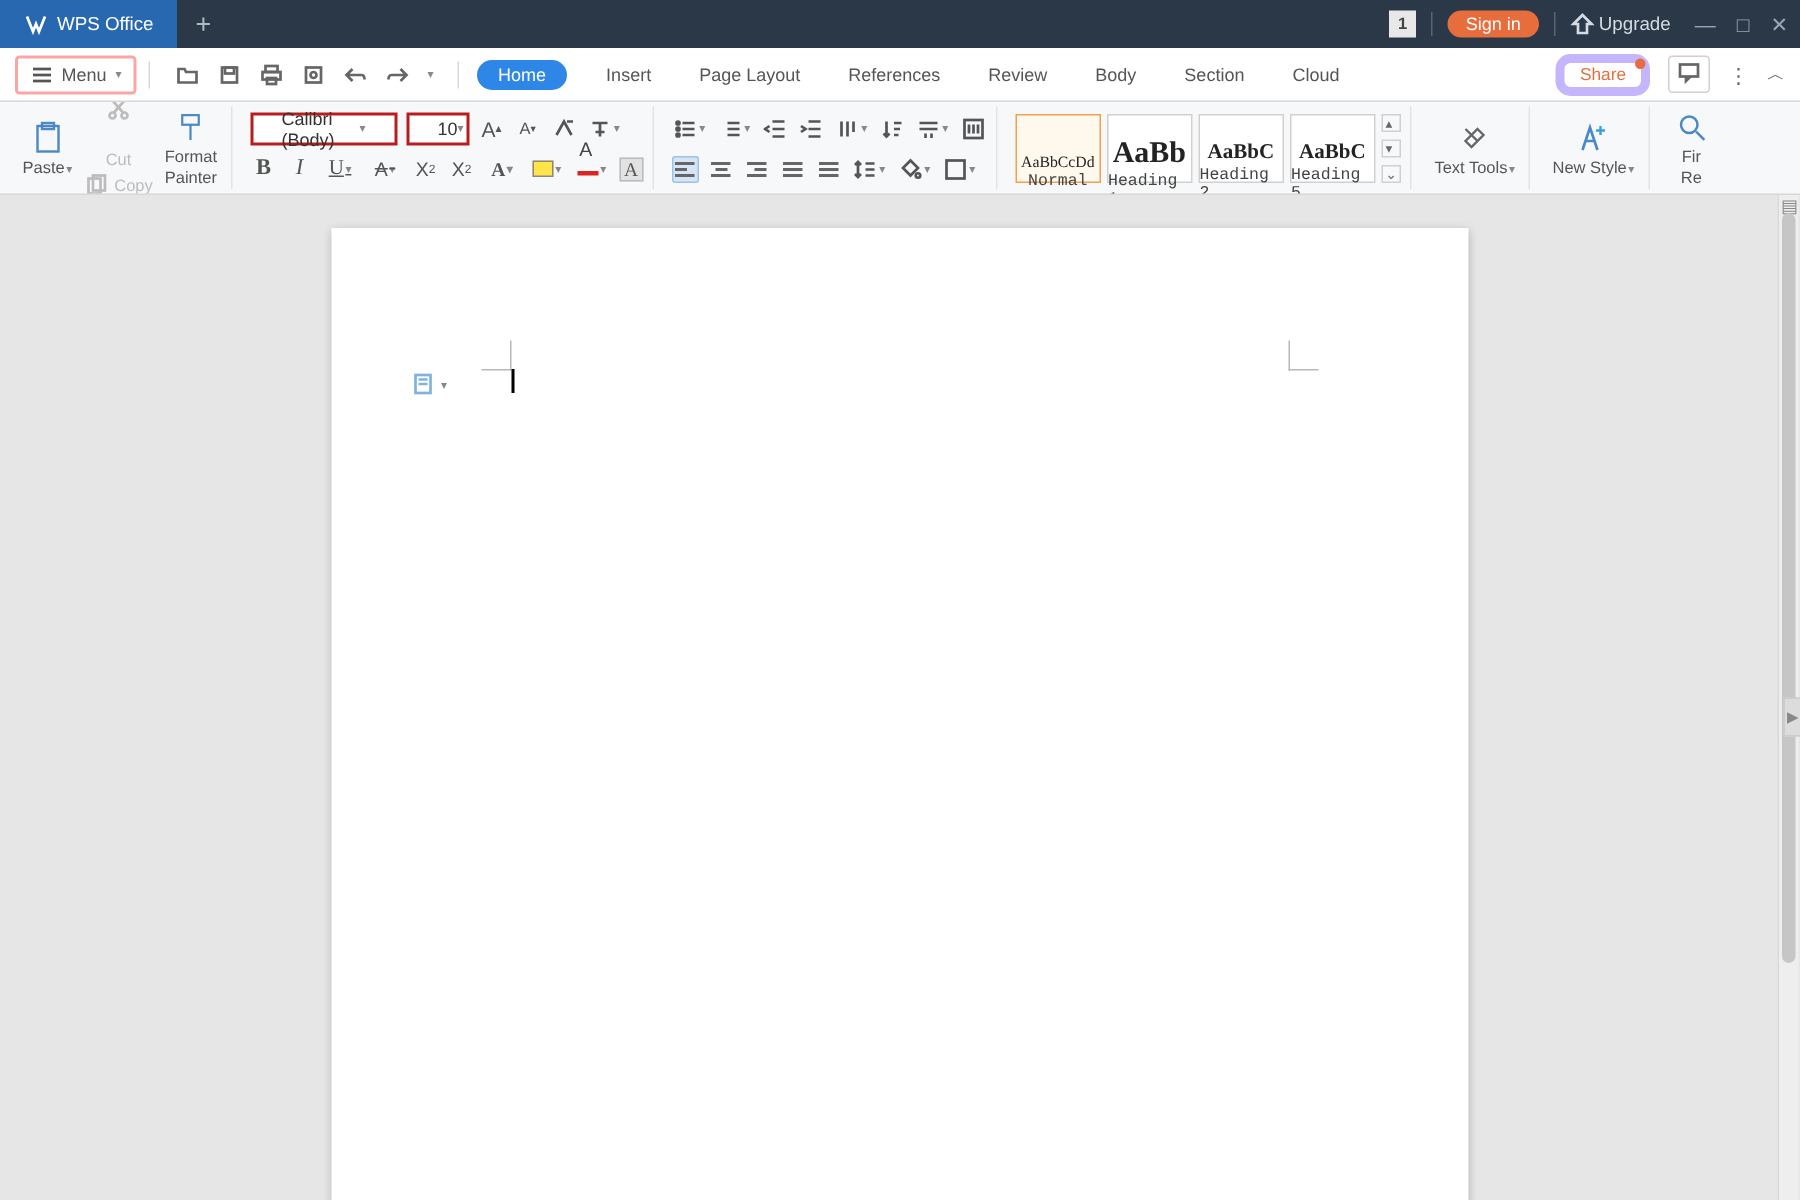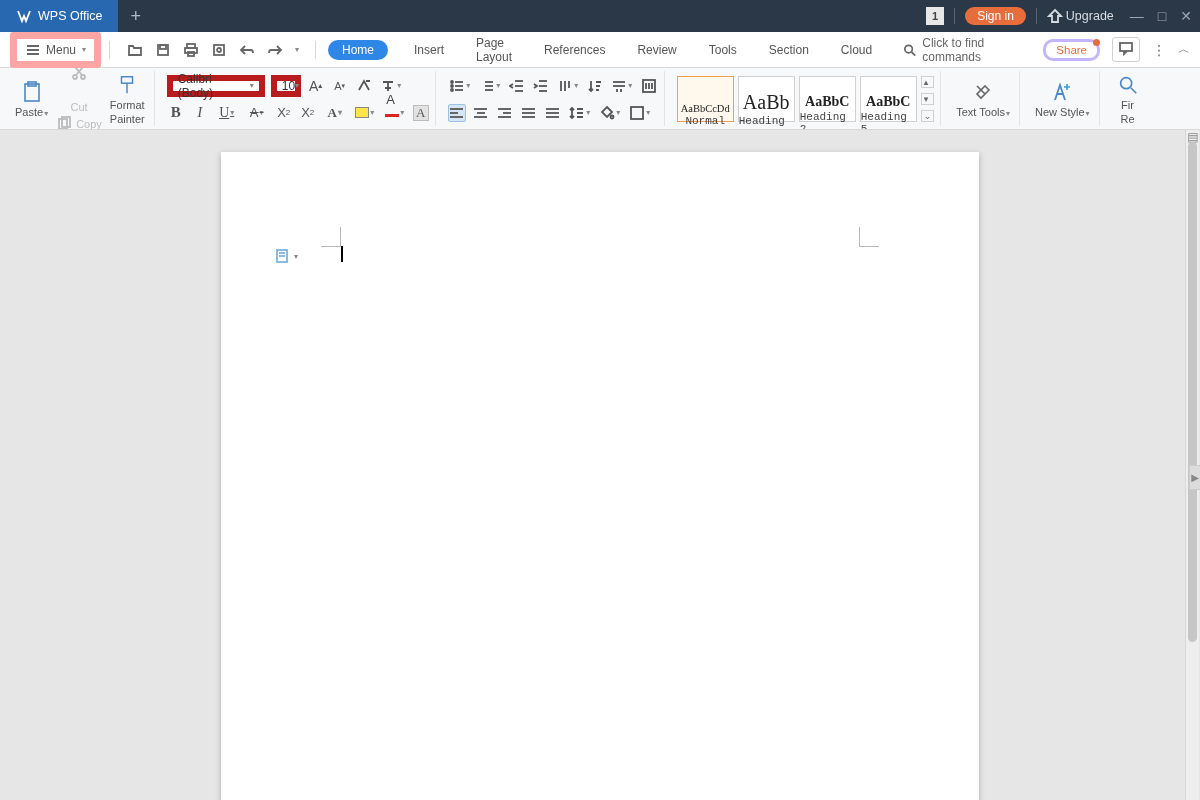--- a/index.html
+++ b/index.html
@@ -13,41 +13,41 @@
 .new-tab { display: flex; align-items: center; padding: 0 12px; color: #b0bac5; font-size: 18px; }
 .titlebar-right { margin-left: auto; display: flex; align-items: center; gap: 10px; padding-right: 8px; }
 .badge1 { background: #e8e8e8; color: #444; width: 18px; height: 18px; font-size: 11px; display: flex; align-items: center; justify-content: center; font-weight: 600; }
 .divider-v { width: 1px; height: 16px; background: #5a6470; }
 .sign-in { background: #e76d3c; color: #fff; font-size: 12px; padding: 2px 12px; border-radius: 10px; cursor: pointer; }
 .upgrade { color: #d5dbe2; font-size: 12.5px; display: flex; align-items: center; gap: 3px; }
 .win-controls { display: flex; gap: 14px; color: #9ba6b2; font-size: 14px; padding-left: 6px; }
 .win-controls span { cursor: pointer; }
 
 .menubar { height: 36px; background: #fff; border-bottom: 1px solid #d8d8d8; display: flex; align-items: center; padding: 0 10px; gap: 4px; font-size: 12px; color: #555; }
-.menu-btn { display: flex; align-items: center; gap: 5px; padding: 3px 8px; border: 7px solid #fca5a5; border-radius: 3px; cursor: pointer; }
+.menu-btn { display: flex; align-items: center; gap: 5px; padding: 3px 8px; border: 2px solid #fca5a5; border-radius: 3px; cursor: pointer; }
 .qat { display: flex; align-items: center; gap: 10px; padding: 0 8px; color: #666; }
 .qat-sep { width: 1px; height: 18px; background: #d8d8d8; margin: 0 4px; }
 .main-tabs { display: flex; align-items: center; gap: 20px; padding-left: 4px; }
 .main-tab { cursor: pointer; padding: 3px 6px; }
 .main-tab.active-tab { background: #2e86e6; color: #fff; border-radius: 11px; padding: 3px 14px; }
 .menubar-right { margin-left: auto; display: flex; align-items: center; gap: 12px; }
 .find-cmd { color: #666; display: flex; align-items: center; gap: 5px; }
-.share-btn { border: 3px solid #c4b5fd; color: #e76d3c; padding: 2px 10px; border-radius: 10px; font-size: 11.5px; position: relative; }
+.share-btn { border: 6px solid #c4b5fd; color: #e76d3c; padding: 2px 10px; border-radius: 10px; font-size: 11.5px; position: relative; }
 .share-btn::after { content: ""; position: absolute; top: -3px; right: -3px; width: 7px; height: 7px; background: #e76d3c; border-radius: 50%; }
 .sq-btn { border: 1px solid #d0d0d0; border-radius: 3px; padding: 2px 5px; color: #666; }
 
 .ribbon { height: 62px; background: #f7f8f9; border-bottom: 1px solid #d8d8d8; display: flex; align-items: center; padding: 3px 6px; font-size: 11px; color: #555; gap: 6px; overflow: hidden; }
 .ribbon-group { display: flex; align-items: center; gap: 2px; padding: 0 6px; border-right: 1px solid #e4e4e4; height: 100%; }
 .ribbon-group.noborder { border-right: none; }
 .stack { display: flex; flex-direction: column; align-items: center; justify-content: center; gap: 1px; cursor: pointer; padding: 0 3px; line-height: 1.1; }
 .stack.dim { color: #bcbcbc; }
 .row-icons { display: flex; align-items: center; gap: 6px; color: #555; height: 26px; }
 .row-icons.top { padding-top: 2px; }
 .two-rows { display: flex; flex-direction: column; gap: 2px; }
-.font-select { border: 6px solid #b91c1c; background: #fff; height: 22px; display: flex; align-items: center; padding: 0 5px; font-size: 12px; color: #333; cursor: pointer; }
+.font-select { border: 2px solid #b91c1c; background: #fff; height: 22px; display: flex; align-items: center; padding: 0 19px; font-size: 12px; color: #333; cursor: pointer; }
 .font-name { width: 98px; }
 .font-size { width: 30px; }
 .icon { display: inline-flex; align-items: center; justify-content: center; width: 18px; height: 18px; cursor: pointer; font-size: 13px; }
 .icon.wide { width: 24px; }
 .icon.big { width: 26px; height: 26px; font-size: 20px; color: #4a88c7; }
 .bold { font-weight: 800; font-family: "Times New Roman", serif; font-size: 15px; }
 .italic { font-style: italic; font-family: "Times New Roman", serif; font-size: 15px; }
 .under { text-decoration: underline; font-family: "Times New Roman", serif; font-size: 14px; }
 .hl { background: #ffe54a; display: inline-block; width: 14px; height: 11px; border: 1px solid #888; }
 .fc { display: inline-block; width: 14px; height: 3px; background: #d22; position: relative; }
@@ -161,30 +161,23 @@
       </span>
     <span class="caret">▾</span>
   </div>
   <span class="qat-sep"></span>
   <div class="main-tabs">
     <span class="main-tab active-tab">Home</span>
     <span class="main-tab">Insert</span>
     <span class="main-tab">Page Layout</span>
     <span class="main-tab">References</span>
     <span class="main-tab">Review</span>
-    <span class="main-tab">Tools</span>
+    <span class="main-tab">Body</span>
     <span class="main-tab">Section</span>
     <span class="main-tab">Cloud</span>
-  </div>
-  <div class="find-cmd" style="margin-left:20px">
-    <svg class="ico" viewBox="0 0 16 16">
-        <circle cx="7" cy="7" r="4"></circle>
-        <line x1="10" y1="10" x2="14" y2="14"></line>
-      </svg>
-    <span>Click to find commands</span>
   </div>
   <div class="menubar-right">
     <span class="share-btn">Share</span>
     <span class="sq-btn"><svg class="ico" viewBox="0 0 16 16">
           <rect x="2" y="3" width="12" height="8"></rect>
           <path d="M6 11 L6 14 L9 11"></path>
         </svg></span>
     <span style="color:#666;font-size:14px">⋮</span>
     <span style="color:#666;font-size:12px">︿</span>
   </div>
@@ -402,21 +395,21 @@
     </div>
   </div>
 
   <div class="ribbon-group">
     <div class="style-gallery">
       <div class="style-item active">
         <span class="style-preview" style="font-size:10.5px;font-weight:400">AaBbCcDd</span>
         <span class="nm">Normal</span>
       </div>
       <div class="style-item">
-        <span class="style-preview" style="font-size:20px;font-weight:400">AaBb</span>
+        <span class="style-preview" style="font-size:20px;font-weight:700">AaBb</span>
         <span class="nm">Heading 1</span>
       </div>
       <div class="style-item">
         <span class="style-preview" style="font-size:14px;font-weight:700">AaBbC</span>
         <span class="nm">Heading 2</span>
       </div>
       <div class="style-item">
         <span class="style-preview" style="font-size:14px;font-weight:700">AaBbC</span>
         <span class="nm">Heading 5</span>
       </div>

